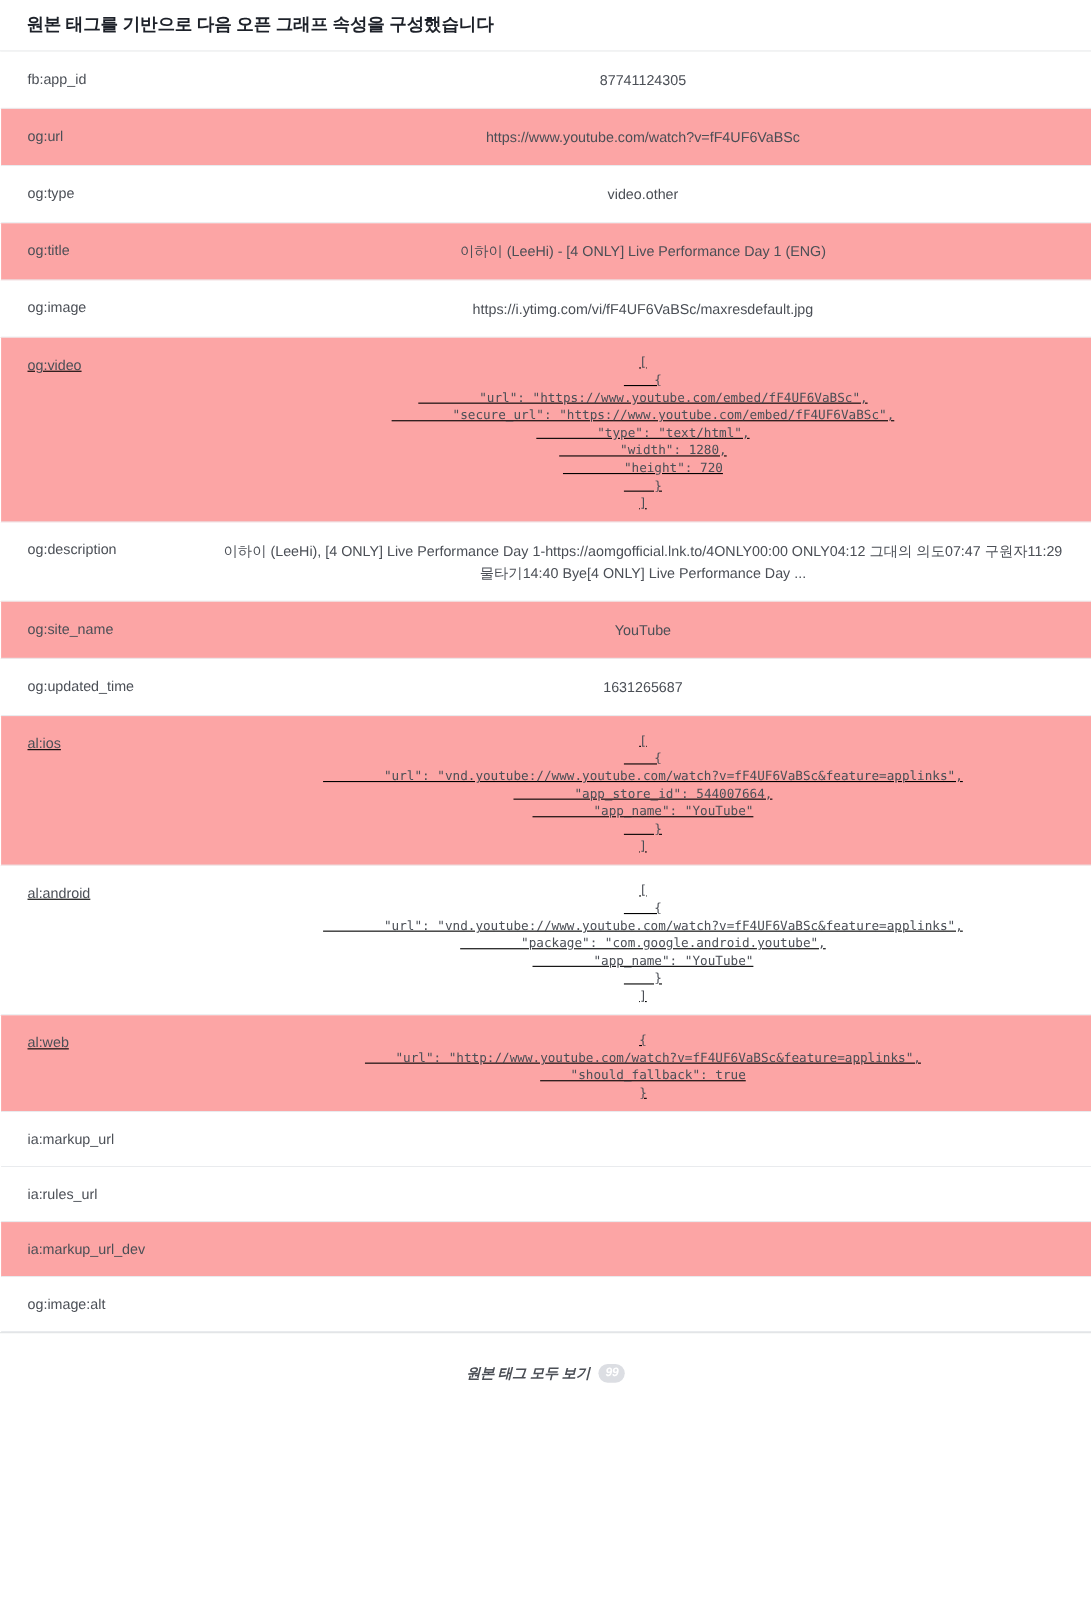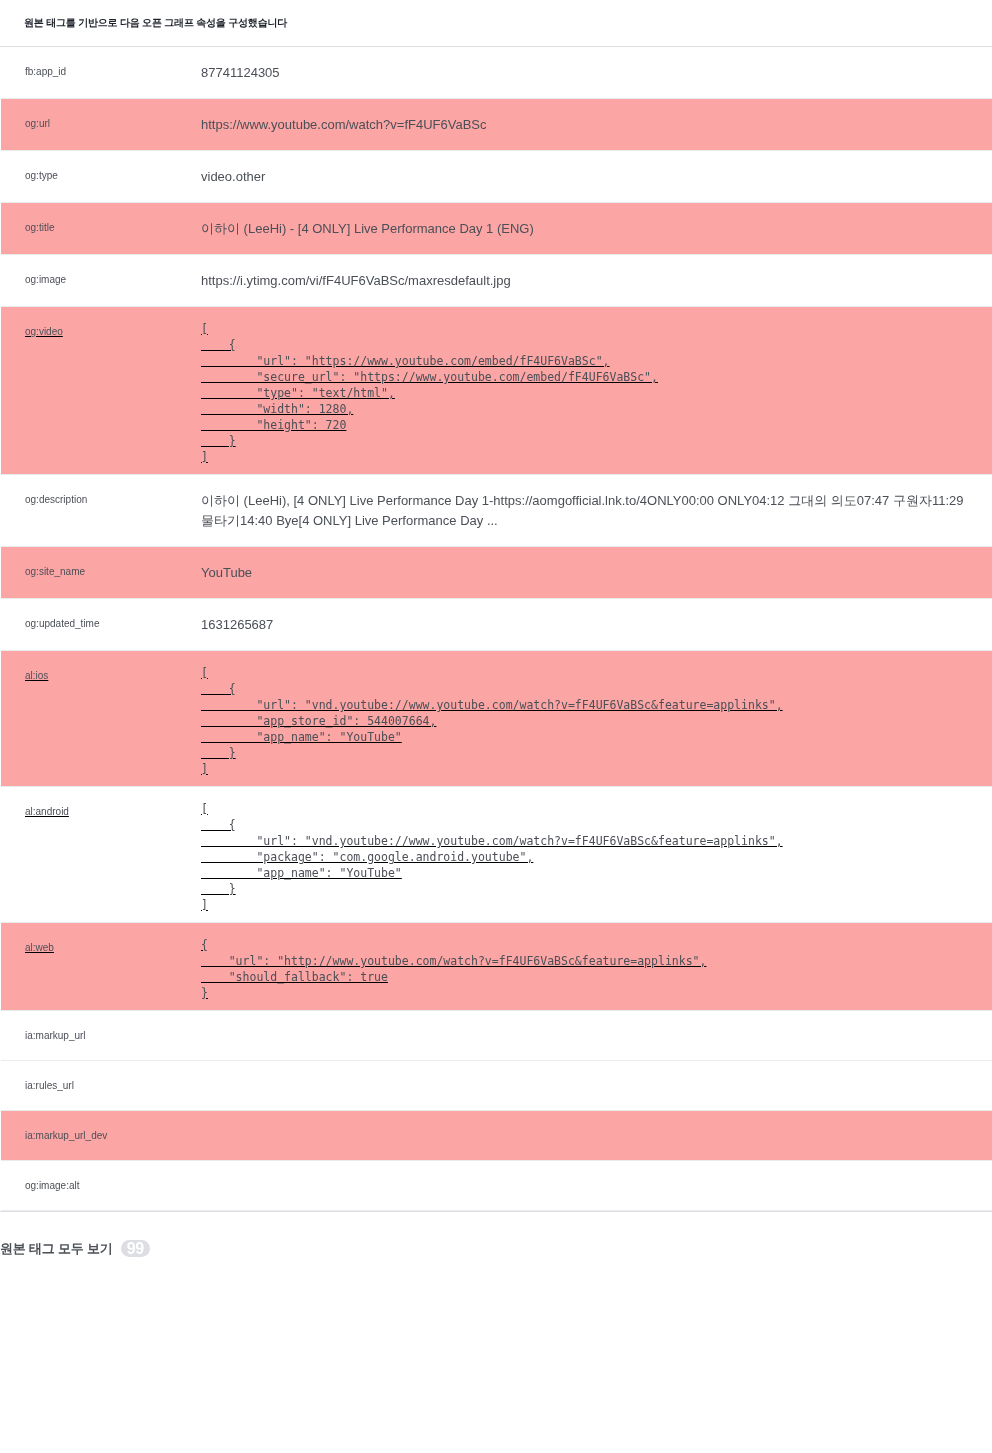--- a/index.html
+++ b/index.html
@@ -23,21 +23,21 @@
   .panel-header {
     box-sizing: border-box;
     padding: 14px 24px 14px 24px;
     border-bottom: 1px solid #dddfe2;
     background: #ffffff;
     min-height: 45px;
     display: flex;
     align-items: center;
   }
   .panel-header-title {
-    font-size: 10px;
+    font-size: 16px;
     font-weight: bold;
     color: #1d2129;
     line-height: 18px;
     letter-spacing: -0.2px;
   }
 
   
   .rows {
     background: #ffffff;
   }
@@ -61,34 +61,35 @@
     right: 0;
     bottom: 0;
     height: 1px;
     background: #e9ebee;
   }
   .row-key {
     box-sizing: border-box;
     width: 200px;
     flex: 0 0 200px;
     padding: 16px 10px 16px 24px;
-    font-size: 10px;
+    font-size: 13px;
     color: #4b4f56;
     line-height: 18px;
     word-break: break-all;
   }
   .row-val {
     box-sizing: border-box;
     flex: 1 1 auto;
     padding: 16px 24px 16px 0;
     font-size: 13px;
     color: #4b4f56;
     line-height: 20px;
     word-break: break-word;
     min-width: 0;
+    text-align: center;
   }
   .row-val.empty {
     padding-top: 16px;
     padding-bottom: 16px;
   }
 
   
   .row.code-row {
     min-height: 0;
     text-decoration: underline;
@@ -113,21 +114,22 @@
   }
 
   
   .panel-footer {
     box-sizing: border-box;
     border-top: 1px solid #dddfe2;
     background: #ffffff;
     height: 74px;
     display: flex;
     align-items: center;
-    justify-content: flex-start;
+    justify-content: center;
+    font-style: italic;
   }
   .footer-link {
     display: inline-flex;
     align-items: center;
     gap: 8px;
     font-size: 13px;
     font-weight: bold;
     color: #4b4f56;
     text-decoration: none;
     cursor: pointer;
@@ -137,21 +139,21 @@
     display: inline-flex;
     align-items: center;
     justify-content: center;
     min-width: 18px;
     height: 17px;
     padding: 0 6px;
     box-sizing: border-box;
     border-radius: 9px;
     background: #dcdee3;
     color: #ffffff;
-    font-size: 16px;
+    font-size: 11px;
     font-weight: bold;
     line-height: 17px;
   }
 </style>
 </head>
 <body>
 
 <div class="panel">
 
   <div class="panel-header">

